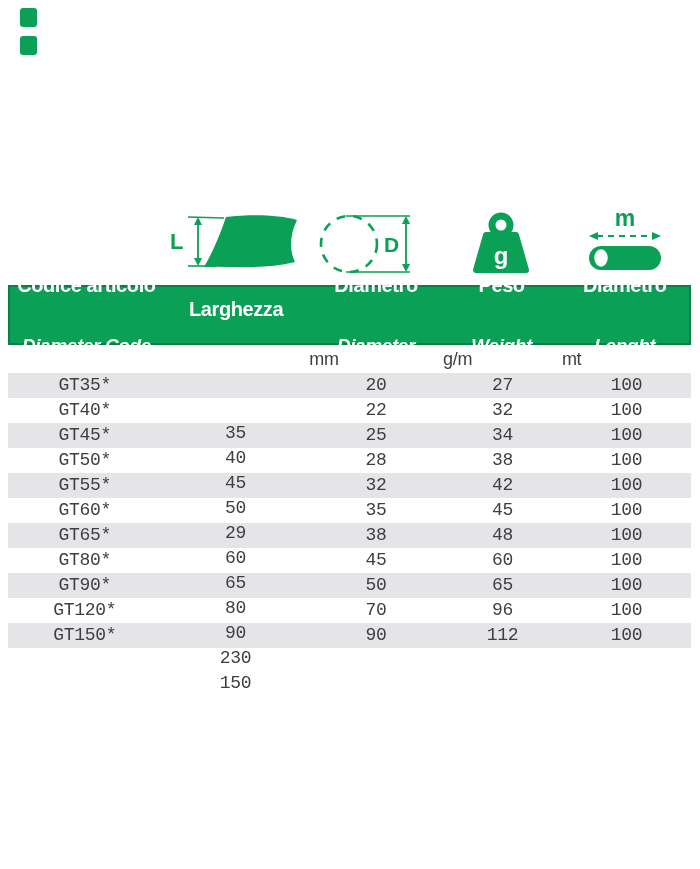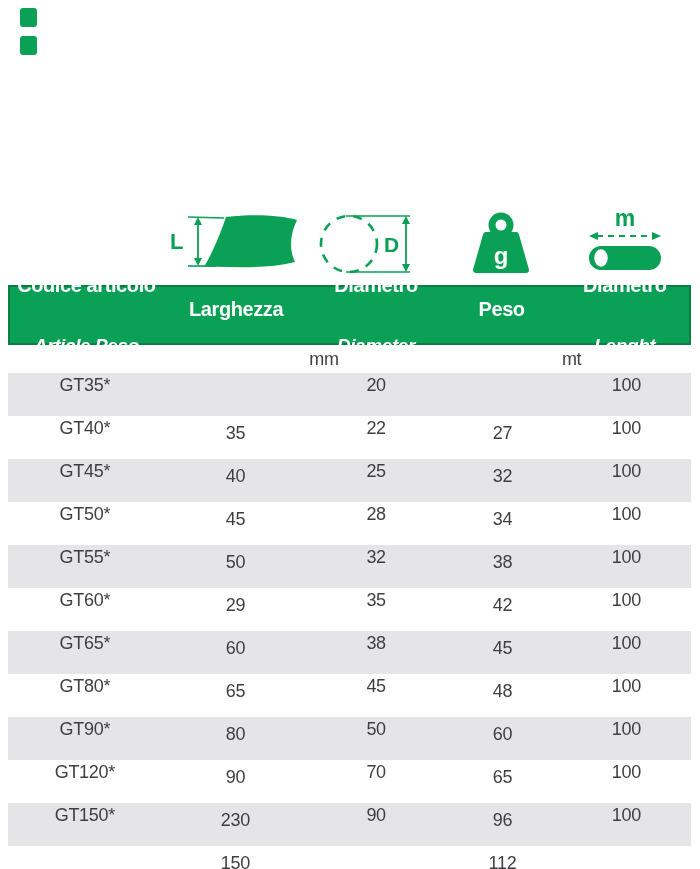--- a/index.html
+++ b/index.html
@@ -43,30 +43,30 @@
 
   .units-row {
     position:absolute; left:8px; top:346px;
     width:683px; height:26px; display:flex;
   }
   .unit {
     font-size:18px; color:#3f3f41; text-align:left;
     line-height:26px; letter-spacing:-0.3px;
   }
   .rows { position:absolute; left:8px; top:373px; width:683px; }
-  .row { display:flex; height:43px; background:#ffffff; }
+  .row { display:flex; height:25px; background:#ffffff;font-family:Liberation Mono, monospace; }
   .row:nth-child(odd) { background:#e5e5e7; }
   .cell {
     font-size:18px; color:#3f3f41; text-align:center;
     line-height:25px; letter-spacing:-0.3px;
   }
   .c1 { width:22.5%; }
   .c2 { width:21.6%;margin-top:48px; }
   .c3 { width:19.6%; }
-  .c4 { width:17.4%;margin-top:48px; }
+  .c4 { width:17.4%; }
   .c5 { width:18.9%; }
 </style>
 </head>
 <body>
 
 <div class="page">
 
   <div class="ph-square ph-1"></div>
   <div class="ph-square ph-2"></div>
 
@@ -109,21 +109,21 @@
       <polygon points="5,28 14,24 14,32" fill="#0aa056"></polygon>
       <polygon points="77,28 68,24 68,32" fill="#0aa056"></polygon>
       <rect x="5" y="38" width="72" height="24" rx="12" ry="12" fill="#0aa056"></rect>
       <ellipse cx="17" cy="50" rx="8" ry="10" fill="#ffffff" stroke="#0aa056" stroke-width="2.5"></ellipse>
     </svg>
   </div>
 
   <div class="hdr-band">
     <div class="hdr-cell c1">
       <span class="hdr-it">Codice articolo</span>
-      <span class="hdr-en">Article Peso</span>
+      <span class="hdr-en">Diameter Code</span>
     </div>
     <div class="hdr-cell c2">
       <span class="hdr-it">Larghezza</span>
       <span class="hdr-en">Width</span>
     </div>
     <div class="hdr-cell c3">
       <span class="hdr-it">Diametro</span>
       <span class="hdr-en">Diameter</span>
     </div>
     <div class="hdr-cell c4">

